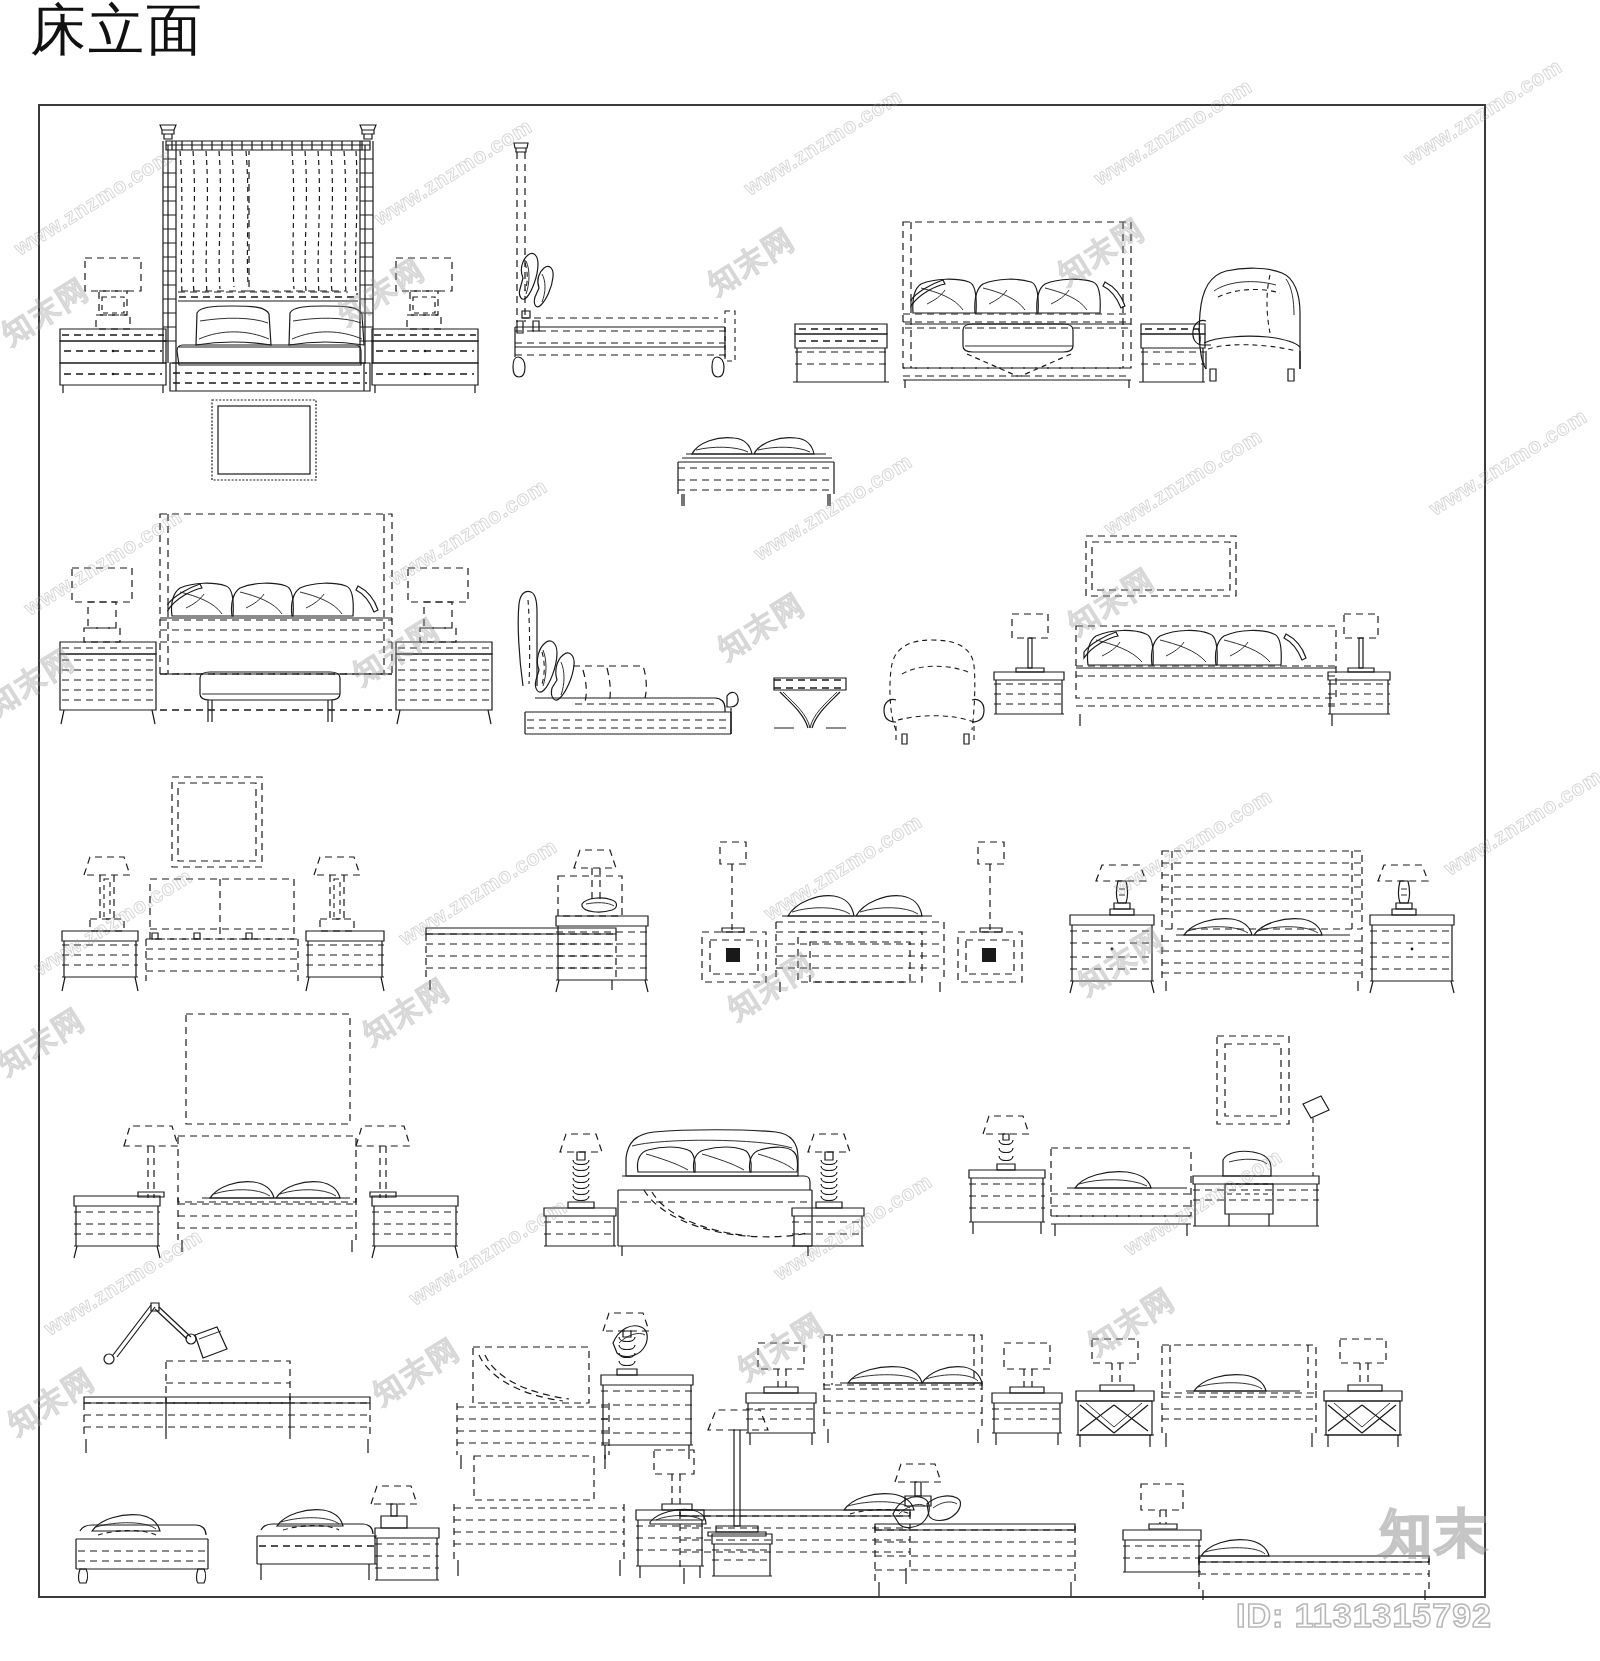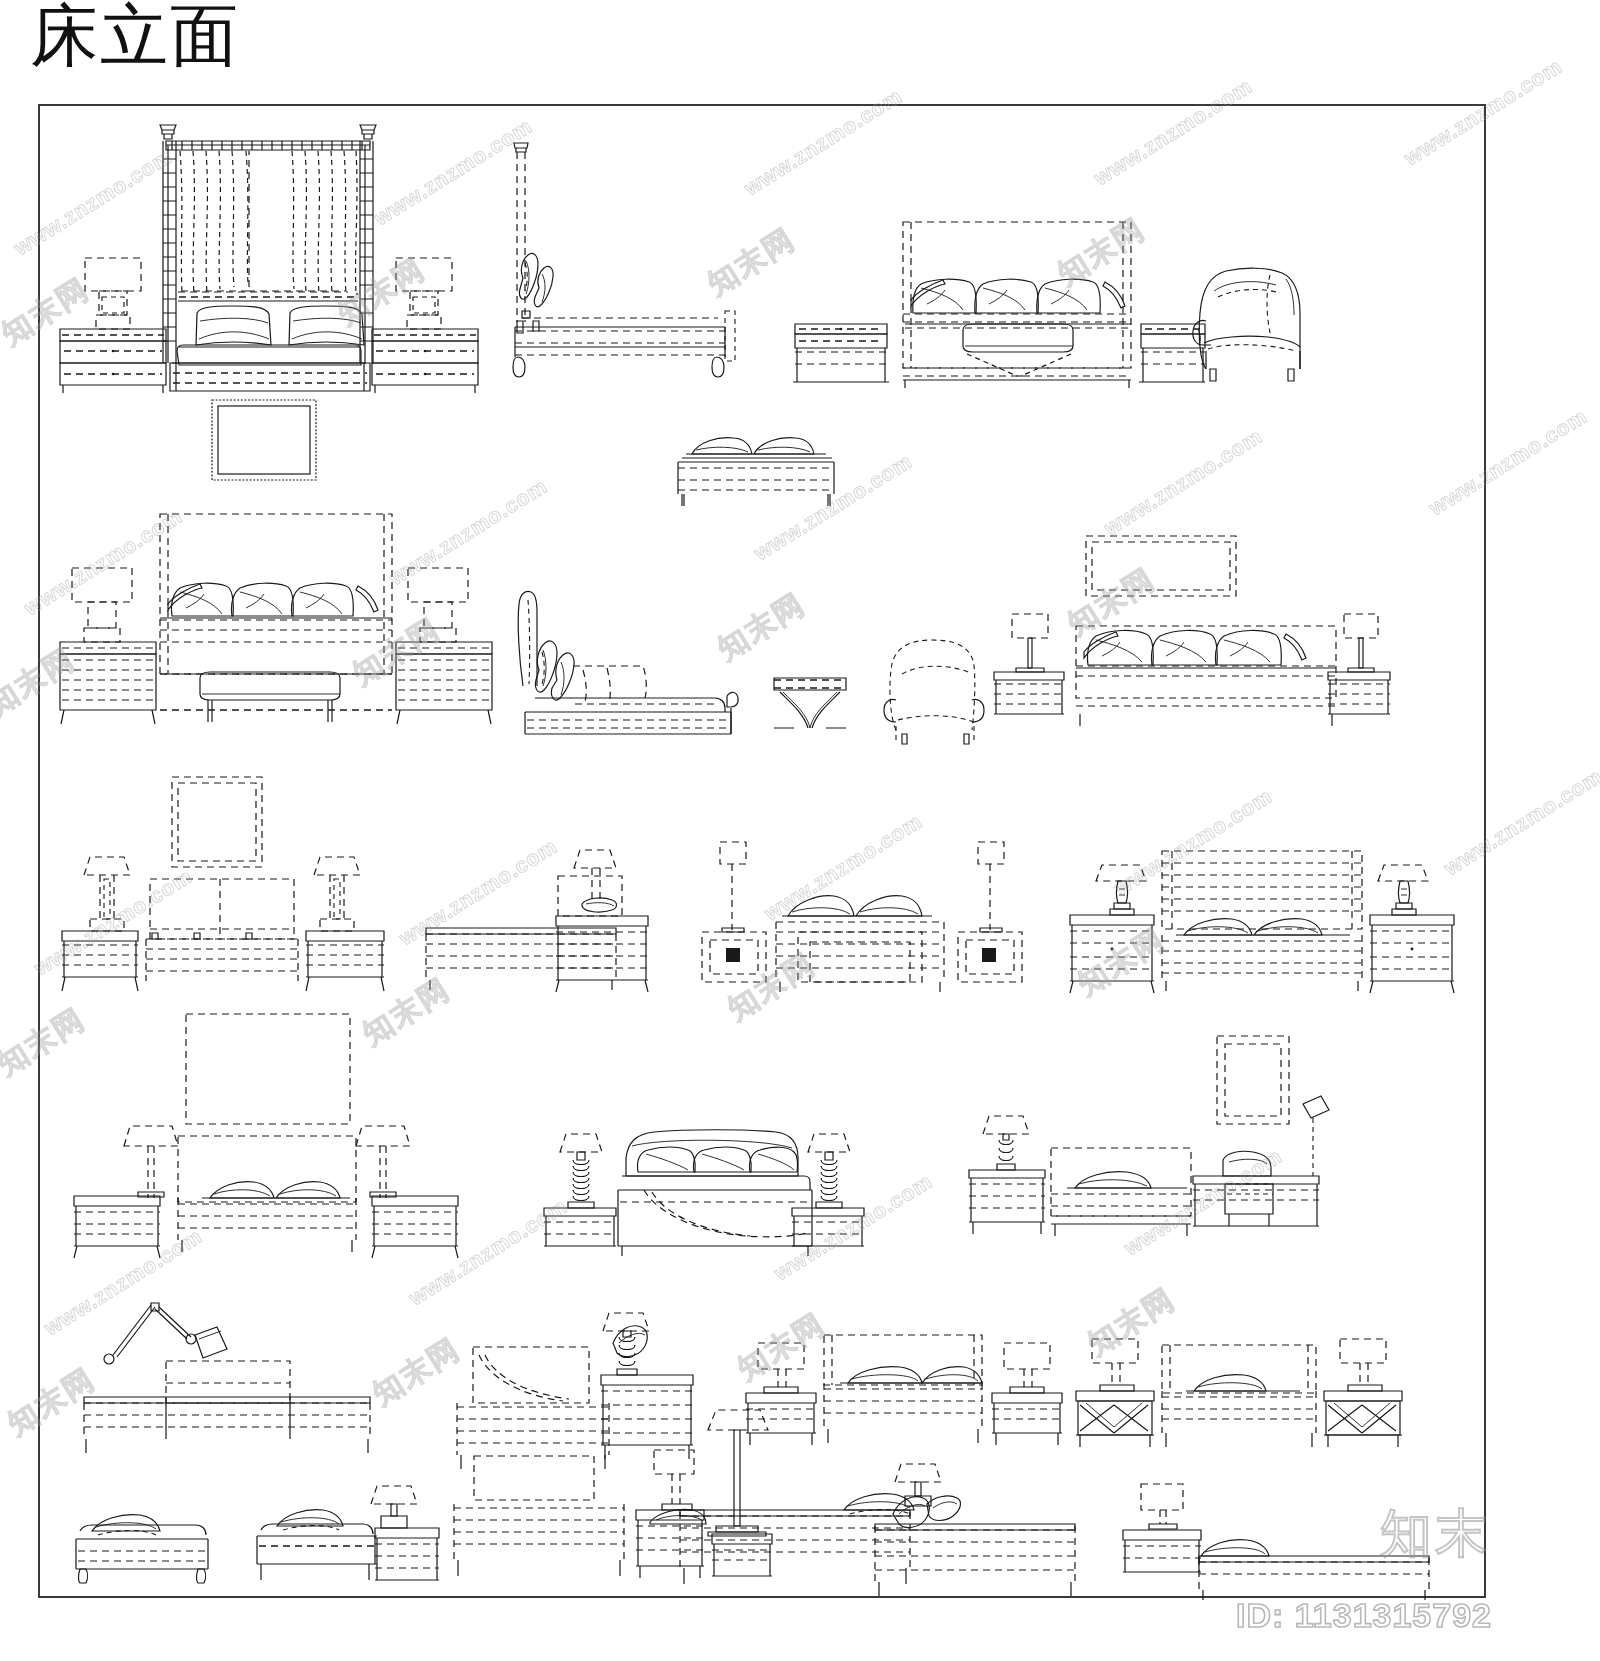--- a/index.html
+++ b/index.html
@@ -2,40 +2,40 @@
 <html><head>
 <meta charset="utf-8">
 <style>
   html,body{margin:0;padding:0;background:#ffffff;}
   body{width:1600px;height:1661px;position:relative;overflow:hidden;
        font-family:"Liberation Sans","DejaVu Sans",sans-serif;}
 
   #page-title{
     position:absolute;left:30px;top:2px;
     font-family:"DejaVu Sans","Liberation Sans",sans-serif;
-    font-size:68px;line-height:1;font-weight:500;color:#111;letter-spacing:2px;
+    font-size:56px;line-height:1;font-weight:500;color:#111;letter-spacing:2px;
     white-space:nowrap;
   }
 
   #sheet{
     position:absolute;left:38px;top:104px;width:1448px;height:1494px;
     border:2px solid #3a3a3a;background:#fff;box-sizing:border-box;
   }
 
   #wm-layer{position:absolute;left:0;top:0;width:1600px;height:1661px;
             pointer-events:none;overflow:hidden;}
   .wm{position:absolute;transform-origin:left top;
       color:rgba(0,0,0,0);
       -webkit-text-stroke:1px rgba(155,155,155,.40);
       white-space:nowrap;font-weight:700;}
   .wm.lat{font-size:21px;letter-spacing:1px;}
   .wm.cjk{font-family:"DejaVu Sans","Liberation Sans",sans-serif;font-size:30px;letter-spacing:2px;}
 
   #brand-wm{position:absolute;right:110px;bottom:92px;
-            font-family:"DejaVu Sans",sans-serif;font-size:52px;font-weight:400;
+            font-family:"DejaVu Sans",sans-serif;font-size:52px;font-weight:700;
             color:rgba(0,0,0,0);-webkit-text-stroke:2px rgba(150,150,150,.55);
             letter-spacing:3px;}
   #doc-id{position:absolute;right:108px;bottom:26px;
           font-size:34px;font-weight:700;letter-spacing:1px;
           color:rgba(0,0,0,0);margin-left:15px;-webkit-text-stroke:1.6px rgba(160,160,160,.75);}
 
   
   .fig{position:absolute;}
 
   svg.ov{position:absolute;left:0;top:0;overflow:visible;}

